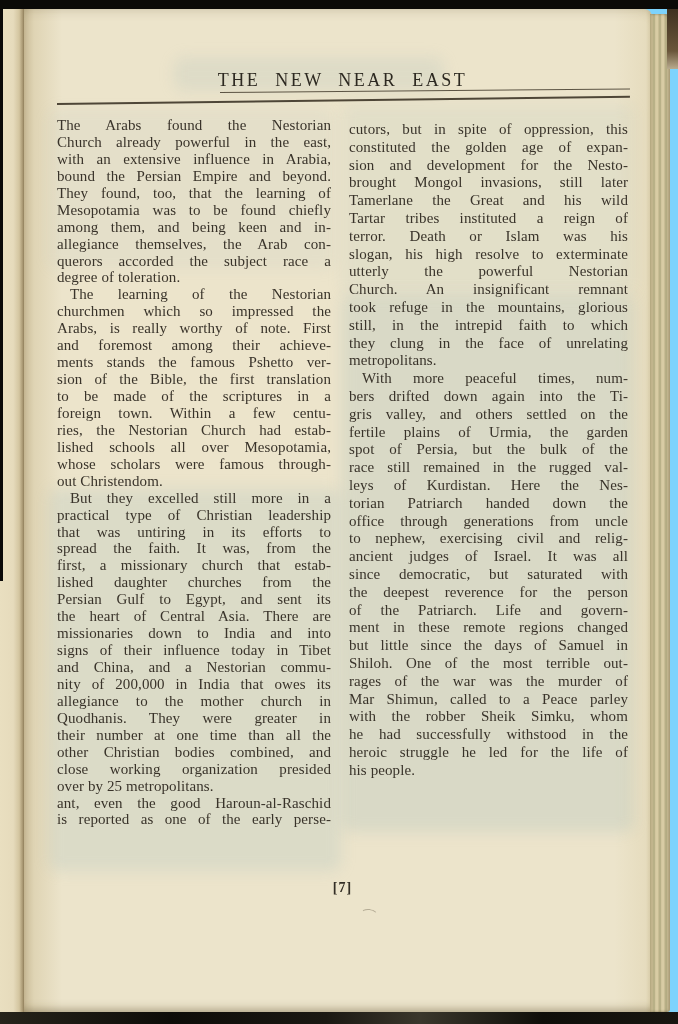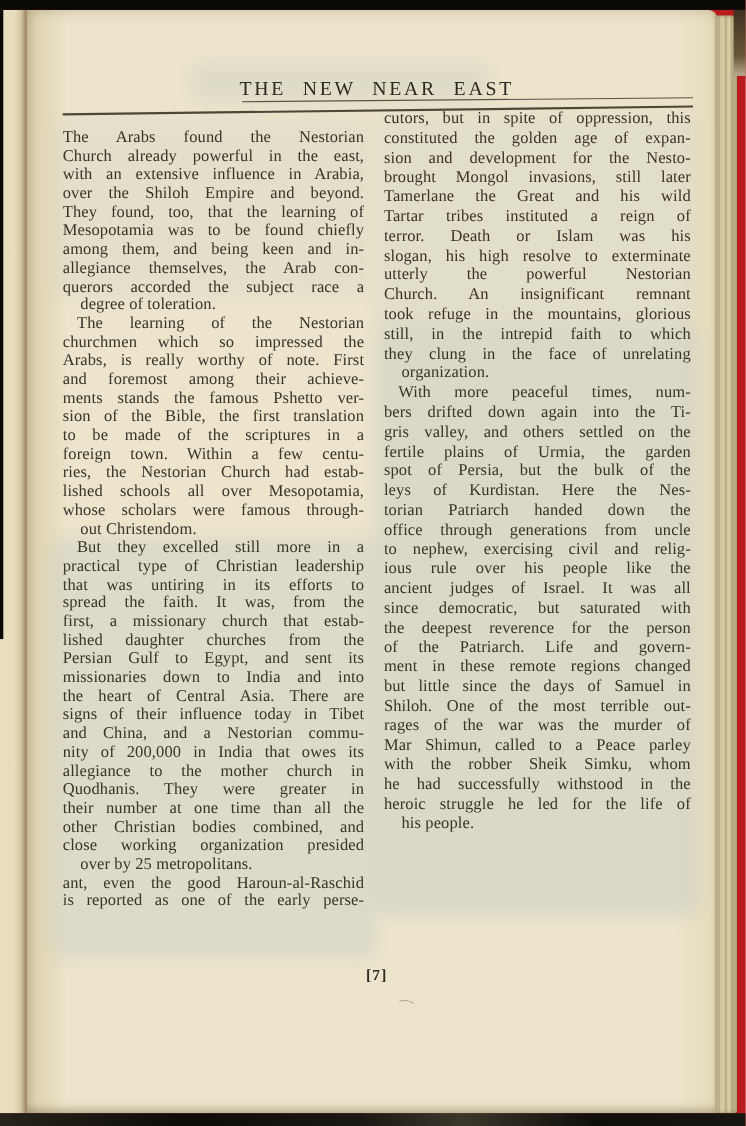--- a/index.html
+++ b/index.html
@@ -1,18 +1,18 @@
 <!DOCTYPE html>
 <html><head>
 <meta charset="utf-8">
 <style>
   html,body { margin:0; padding:0; background:#e9e6da; }
   .photo {
     position:relative; width:678px; height:1024px; overflow:hidden;
-    background:#b91c1c;
+    background:#7dd3fc;
     font-family:"Liberation Serif", serif;
     --paper:#ece4cb; --ink:#39332a;
   }
   
   .top-bar   { position:absolute; left:0; top:0; width:678px; height:9px; background:#0b0a07; }
   .bottom-bar{ position:absolute; left:0; top:1012px; width:678px; height:12px;
                background:linear-gradient(to right,#26231a 0%,#0d0c08 25%,#1a1812 48%,#3a372c 62%,#0f0e09 80%,#181610 100%); }
   .cover-corner { position:absolute; right:0; top:9px; width:11px; height:60px;
                background:linear-gradient(to bottom,#3f3120,#6a563a 70%,#b9ab8e 100%); }
   .facing-strip { position:absolute; left:0; top:9px; width:24px; height:1003px;
@@ -42,27 +42,27 @@
   .running-head {
     position:absolute; left:33px; top:61px; width:571px; text-align:center;
     font-size:18px; letter-spacing:2.5px; word-spacing:8px; color:#2d2921;
   }
   .rule { position:absolute; transform-origin:left center; background:#4e4637; }
   .rule-short { left:196px; top:83px; width:410px; height:1px;  transform:rotate(-0.5deg);  background:#5c5444; }
   .rule-long  { left:33px;  top:94px; width:573px; height:2px;  transform:rotate(-0.72deg); }
 
   .col { position:absolute; color:var(--ink); font-size:15px; letter-spacing:.1px; }
   .col-left  { left:33px;  top:108px; width:274px; }
-  .col-right { left:325px; top:91px; width:279px; }
+  .col-right { left:325px; top:112px; width:279px; }
   .col-left  .line { height:16.95px; line-height:16.95px; }
   .col-right .line { height:17.8px;  line-height:17.8px;  }
   .para { margin:0; }
   .line { text-align:justify; text-align-last:justify; white-space:nowrap; }
   .line.indent { text-indent:13px; }
-  .line.end { text-align-last:left;margin-left:16px; }
+  .line.end { text-align-last:left; }
 
   .page-number { position:absolute; left:33px; top:871px; width:571px; text-align:center;
                  font-weight:bold; font-size:14px; letter-spacing:1px; color:#332e26; }
   .pencil-mark { position:absolute; left:336px; top:900px; width:16px; height:10px;
                  border:1.5px solid transparent; border-top:1.5px solid rgba(125,115,95,.5);
                  border-radius:50%; transform:rotate(8deg); }
 </style>
 </head>
 <body>
 
@@ -79,21 +79,21 @@
 
     <div class="running-head">THE NEW NEAR EAST</div>
     <div class="rule rule-short"></div>
     <div class="rule rule-long"></div>
 
     <div class="col col-left">
         <div class="para">
           <div class="line">The Arabs found the Nestorian</div>
           <div class="line">Church already powerful in the east,</div>
           <div class="line">with an extensive influence in Arabia,</div>
-          <div class="line">over the Shiloh Empire and beyond.</div>
+          <div class="line">bound the Persian Empire and beyond.</div>
           <div class="line">They found, too, that the learning of</div>
           <div class="line">Mesopotamia was to be found chiefly</div>
           <div class="line">among them, and being keen and in-</div>
           <div class="line">allegiance themselves, the Arab con-</div>
           <div class="line">querors accorded the subject race a</div>
           <div class="line end">degree of toleration.</div>
         </div>
         <div class="para">
           <div class="line indent">The learning of the Nestorian</div>
           <div class="line">churchmen which so impressed the</div>
@@ -109,22 +109,22 @@
           <div class="line end">out Christendom.</div>
         </div>
         <div class="para">
           <div class="line indent">But they excelled still more in a</div>
           <div class="line">practical type of Christian leadership</div>
           <div class="line">that was untiring in its efforts to</div>
           <div class="line">spread the faith. It was, from the</div>
           <div class="line">first, a missionary church that estab-</div>
           <div class="line">lished daughter churches from the</div>
           <div class="line">Persian Gulf to Egypt, and sent its</div>
+          <div class="line">the heart of Central Asia. There are</div>
           <div class="line">missionaries down to India and into</div>
-          <div class="line">the heart of Central Asia. There are</div>
           <div class="line">signs of their influence today in Tibet</div>
           <div class="line">and China, and a Nestorian commu-</div>
           <div class="line">nity of 200,000 in India that owes its</div>
           <div class="line">allegiance to the mother church in</div>
           <div class="line">Quodhanis. They were greater in</div>
           <div class="line">their number at one time than all the</div>
           <div class="line">other Christian bodies combined, and</div>
           <div class="line">close working organization presided</div>
           <div class="line end">over by 25 metropolitans.</div>
         </div>
@@ -141,33 +141,33 @@
           <div class="line">brought Mongol invasions, still later</div>
           <div class="line">Tamerlane the Great and his wild</div>
           <div class="line">Tartar tribes instituted a reign of</div>
           <div class="line">terror. Death or Islam was his</div>
           <div class="line">slogan, his high resolve to exterminate</div>
           <div class="line">utterly the powerful Nestorian</div>
           <div class="line">Church. An insignificant remnant</div>
           <div class="line">took refuge in the mountains, glorious</div>
           <div class="line">still, in the intrepid faith to which</div>
           <div class="line">they clung in the face of unrelating</div>
-          <div class="line end">organization.</div>
+          <div class="line end">metropolitans.</div>
         </div>
         <div class="para">
           <div class="line indent">With more peaceful times, num-</div>
           <div class="line">bers drifted down again into the Ti-</div>
           <div class="line">gris valley, and others settled on the</div>
           <div class="line">fertile plains of Urmia, the garden</div>
           <div class="line">spot of Persia, but the bulk of the</div>
+          <div class="line">race still remained in the rugged val-</div>
           <div class="line">leys of Kurdistan. Here the Nes-</div>
           <div class="line">torian Patriarch handed down the</div>
           <div class="line">office through generations from uncle</div>
           <div class="line">to nephew, exercising civil and relig-</div>
-          <div class="line">ious rule over his people like the</div>
           <div class="line">ancient judges of Israel. It was all</div>
           <div class="line">since democratic, but saturated with</div>
           <div class="line">the deepest reverence for the person</div>
           <div class="line">of the Patriarch. Life and govern-</div>
           <div class="line">ment in these remote regions changed</div>
           <div class="line">but little since the days of Samuel in</div>
           <div class="line">Shiloh. One of the most terrible out-</div>
           <div class="line">rages of the war was the murder of</div>
           <div class="line">Mar Shimun, called to a Peace parley</div>
           <div class="line">with the robber Sheik Simku, whom</div>

